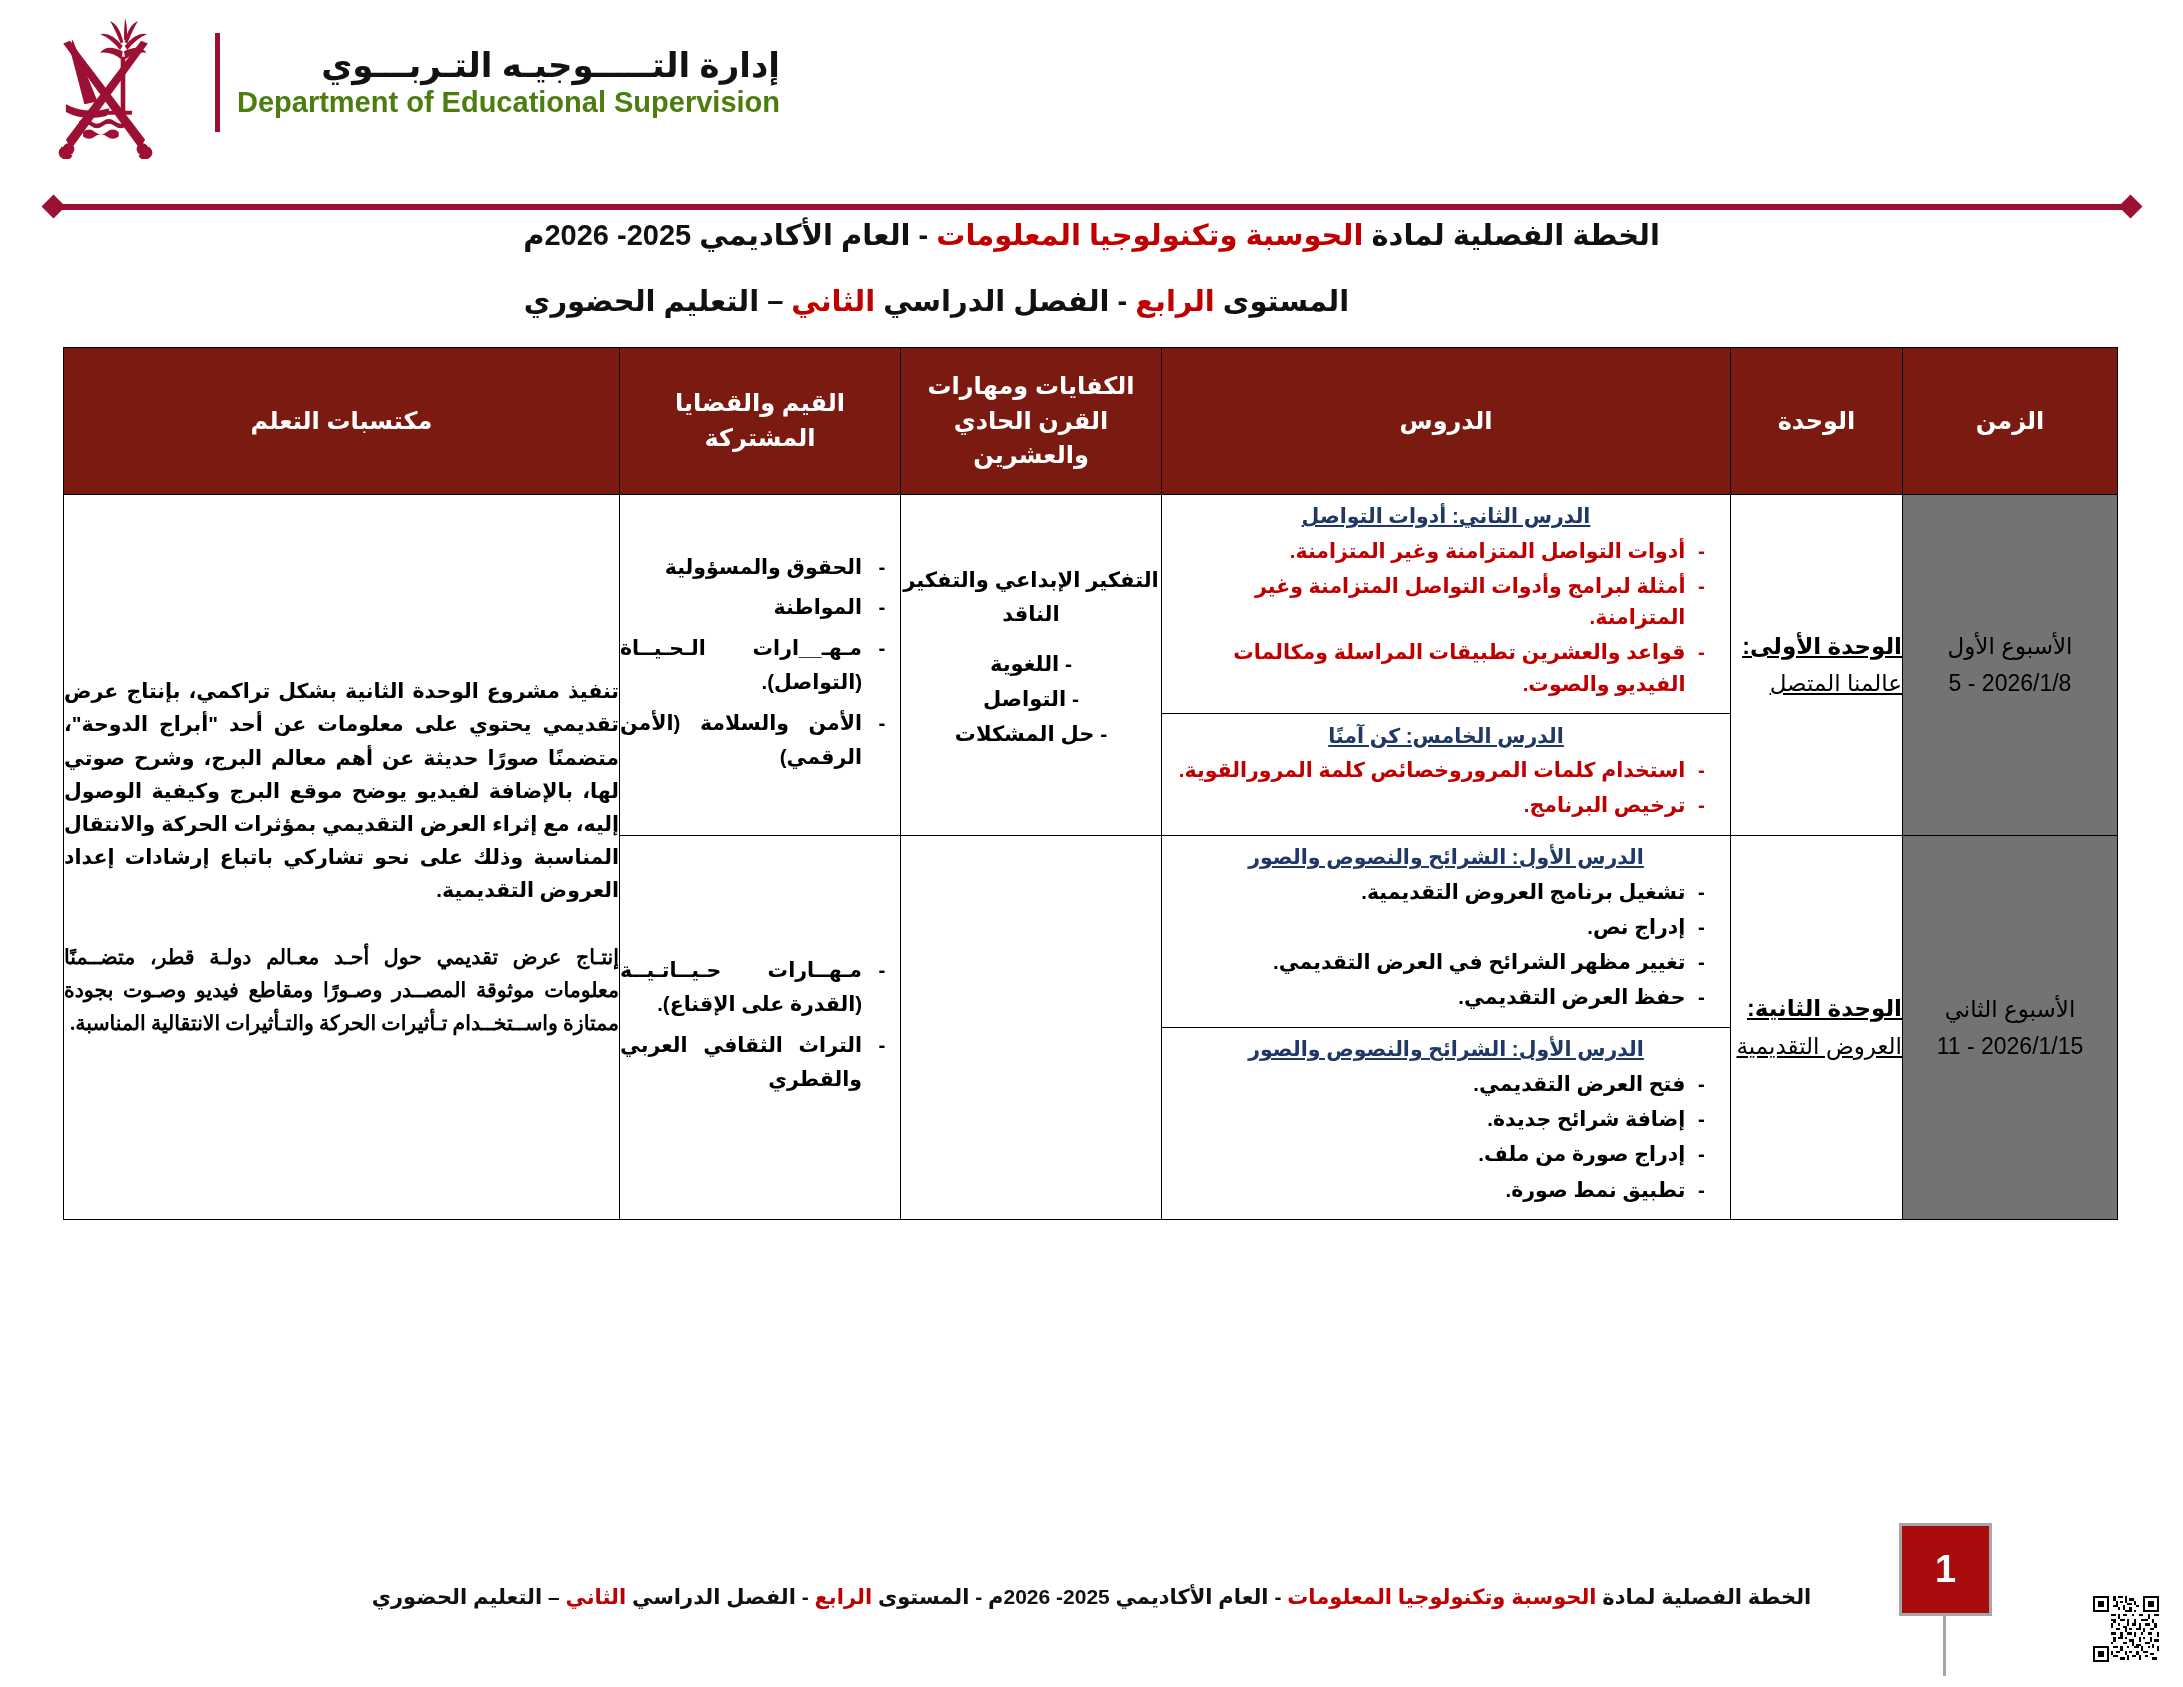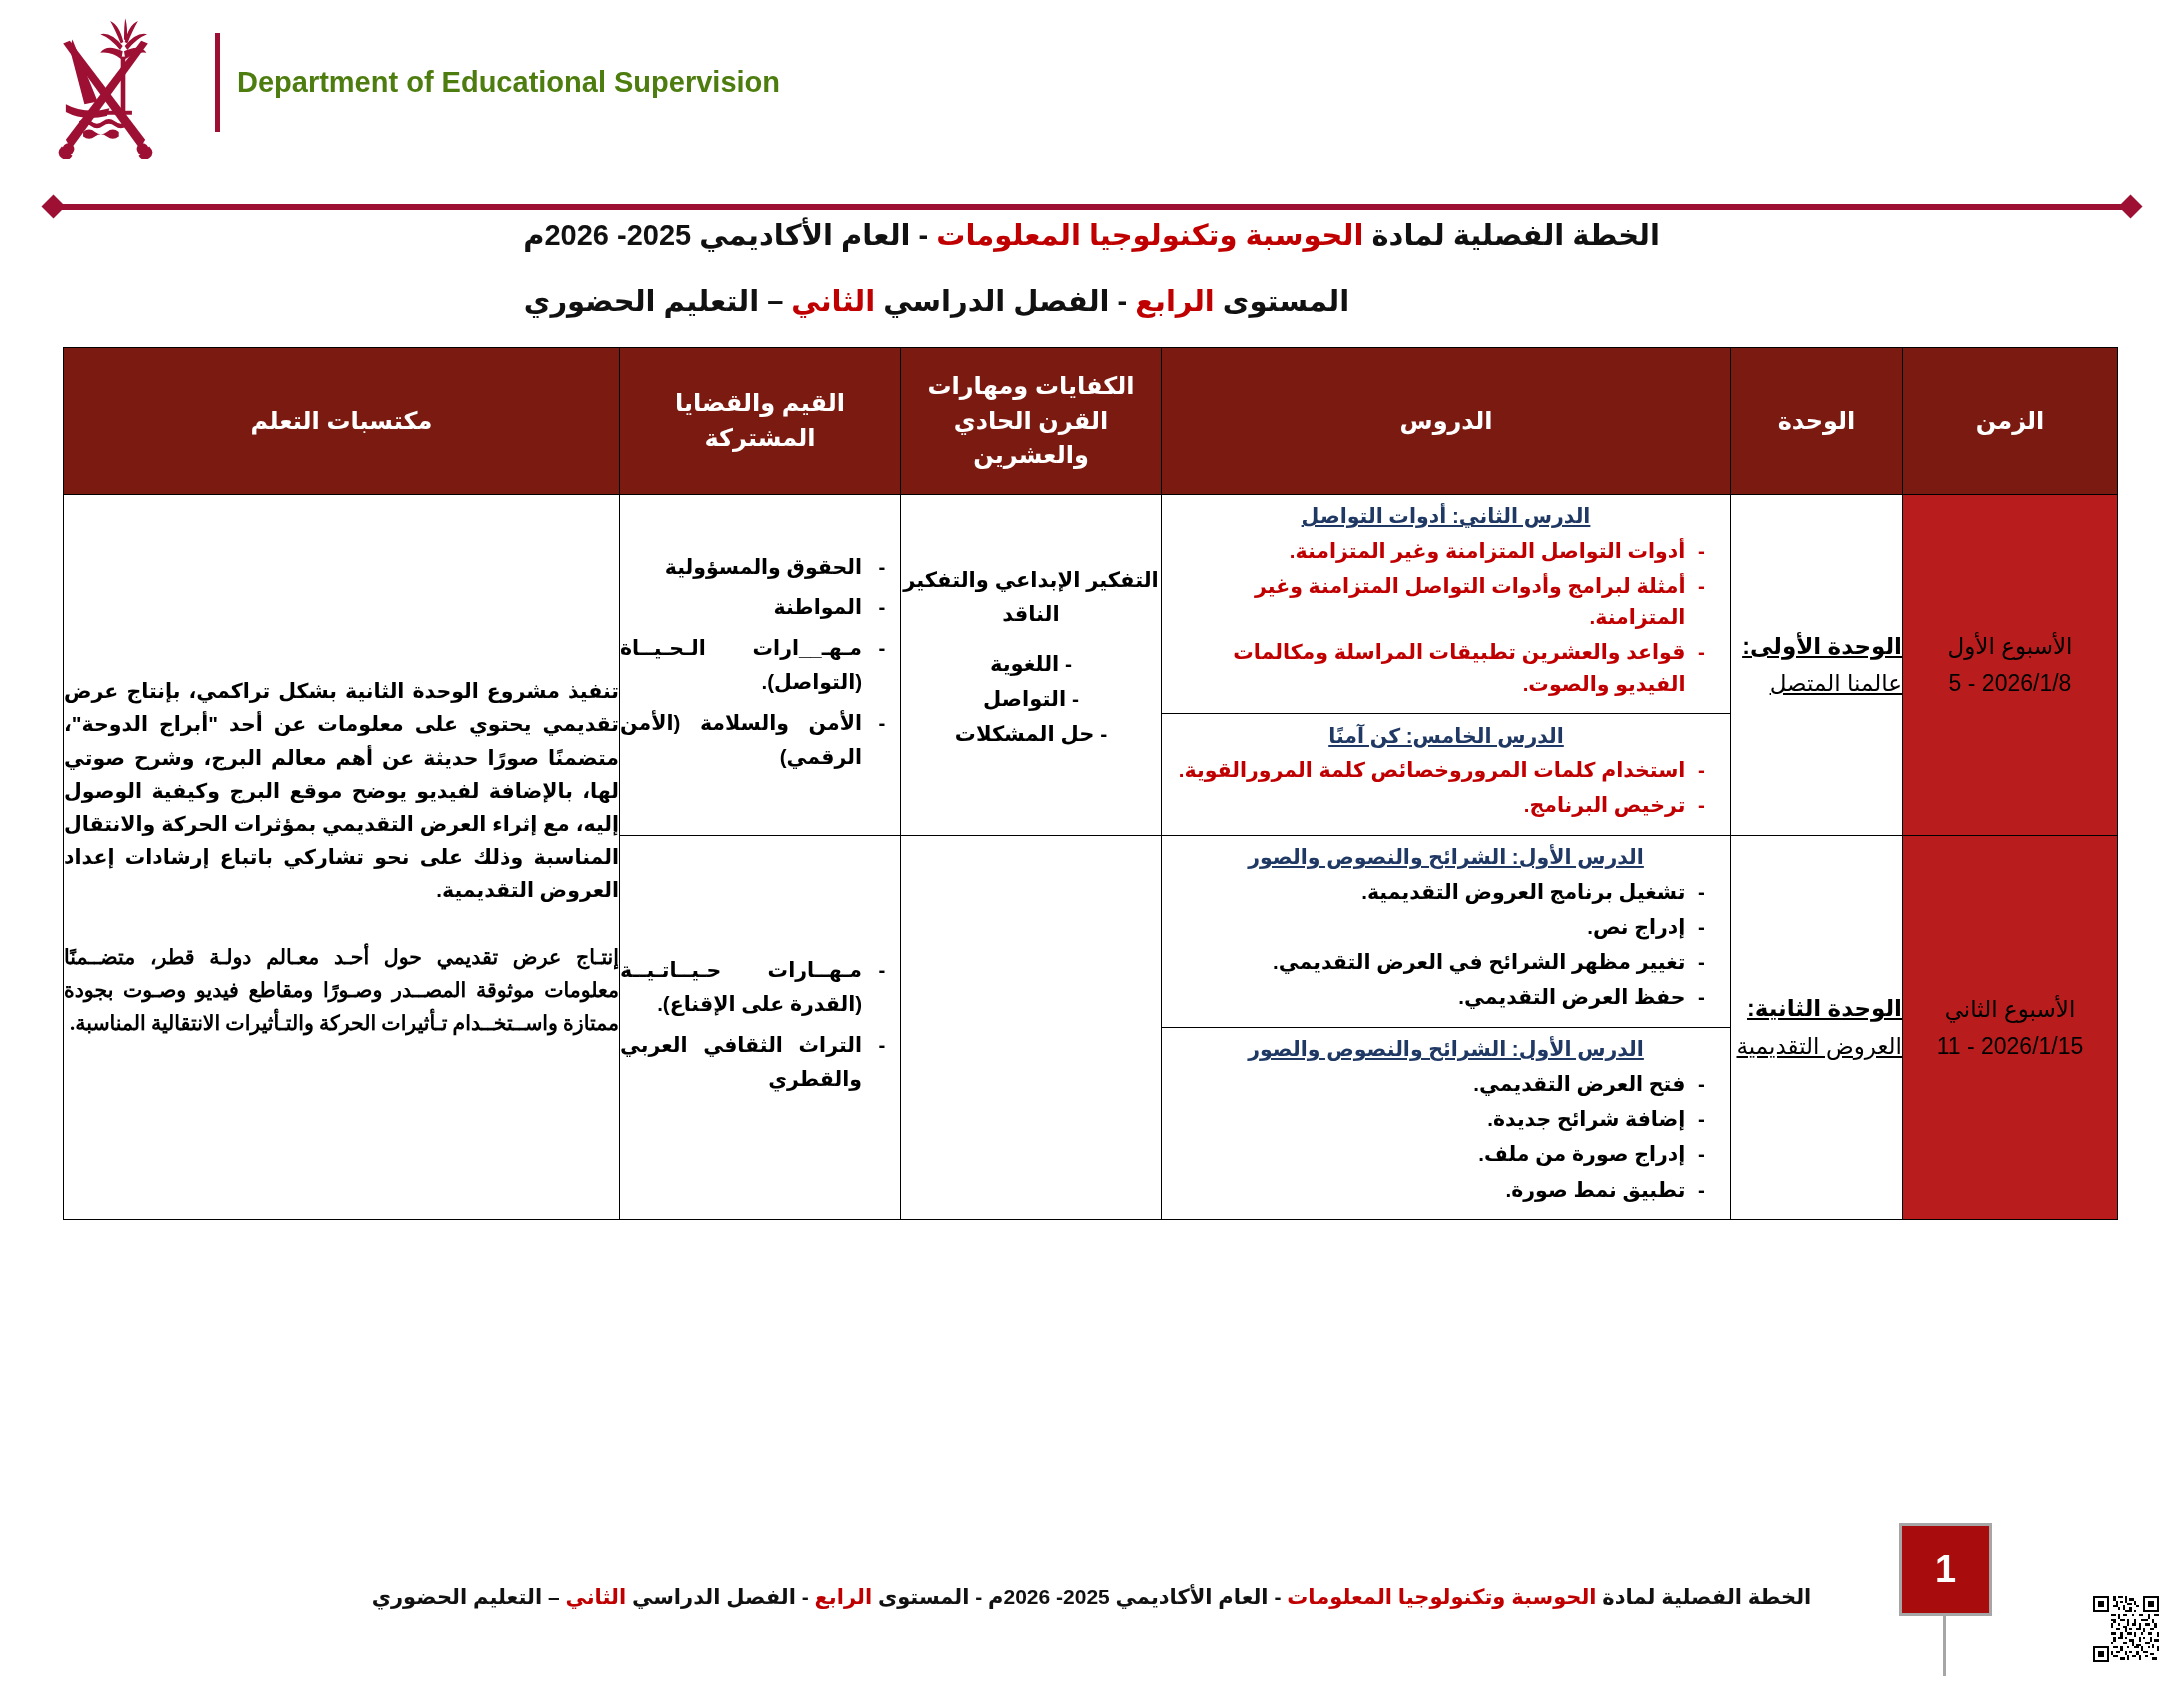--- a/index.html
+++ b/index.html
@@ -96,21 +96,21 @@
     background:#7b1a10;
     color:#ffffff;
     height:138px;
     font-size:24px;font-weight:bold;
     text-align:center;
     font-family:"Liberation Sans","DejaVu Sans",sans-serif;
     line-height:1.45;
     padding:4px 5.3px;
   }
   .cell-time{
-    background:#b91c1c;
+    background:#737373;
     text-align:center;
     font-size:23px;
     font-family:"Liberation Sans","DejaVu Sans",sans-serif;
     line-height:1.6;
     padding:6.6px 4px;
   }
   .cell-time .num{direction:ltr;unicode-bidi:embed;display:inline-block;}
   .cell-unit{
     background:#ffffff;text-align:right;
     font-size:23px;
@@ -199,20 +199,21 @@
     position:absolute;left:2093px;top:1596px;width:66px;height:66px;
   }
 </style>
 </head>
 <body>
 
 <div class="page-header">
 
   <div class="dept-block">
     <div class="dept-texts">
+      <div class="dept-ar">إدارة التـــــوجيـه التـربـــوي</div>
       <div class="dept-en">Department of Educational Supervision</div>
     </div>
     <div class="dept-bar"></div>
   </div>
 
   <div class="ministry-block">
     <span class="emblem">
       <svg viewBox="0 0 180 215" width="119" height="142" aria-hidden="true">
         <g fill="#9d1034">
 

